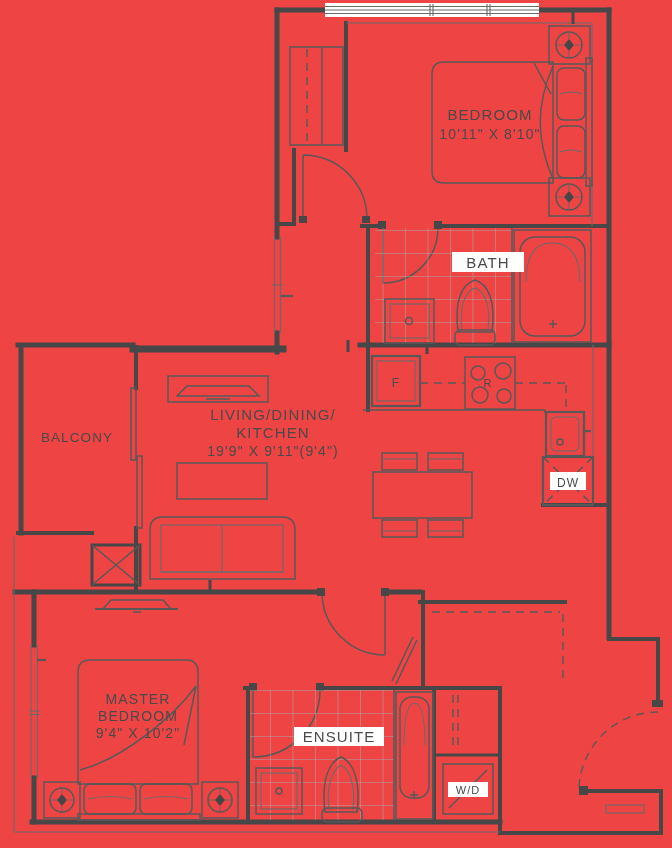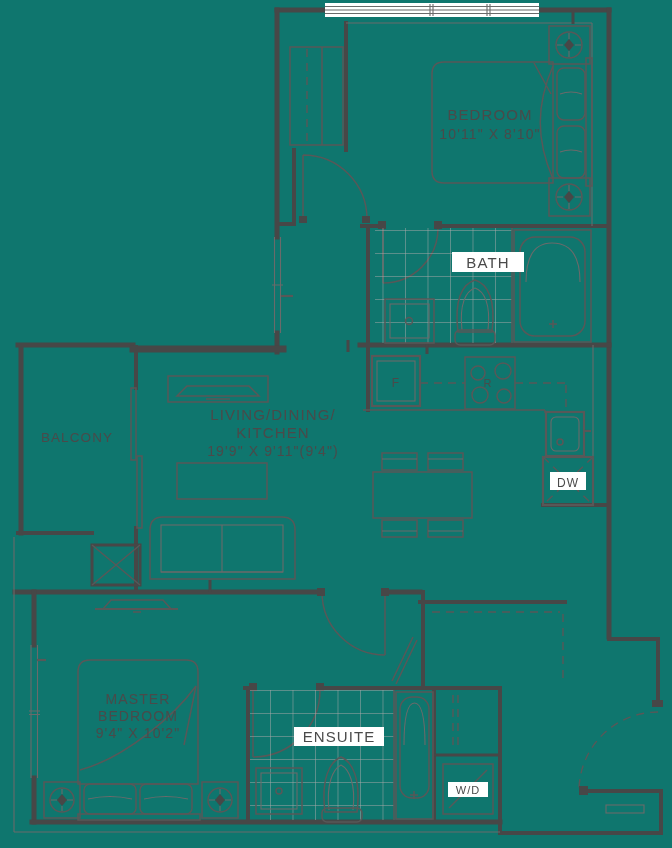--- a/index.html
+++ b/index.html
@@ -1,16 +1,16 @@
 <!DOCTYPE html>
 <html><head>
 <meta charset="utf-8">
 <style>
   html,body{margin:0;padding:0;background:#ffffff;}
-  #plan-wrap{position:relative;width:672px;height:848px;background:#0f766e;overflow:hidden;}
+  #plan-wrap{position:relative;width:672px;height:848px;background:#ef4444;overflow:hidden;}
   svg{display:block;}
   .w5{stroke:#474747;stroke-width:5;fill:none;stroke-linecap:square;}
   .w6{stroke:#474747;stroke-width:7;fill:none;stroke-linecap:square;}
   .w4{stroke:#474747;stroke-width:4;fill:none;stroke-linecap:square;}
   .w3{stroke:#474747;stroke-width:3;fill:none;stroke-linecap:square;}
   .f{stroke:#585858;stroke-width:1.5;fill:none;}
   .f2{stroke:#585858;stroke-width:2.2;fill:none;}
   .thin{stroke:#6a6a6a;stroke-width:1.1;fill:none;}
   .dash{stroke:#585858;stroke-width:1.4;fill:none;stroke-dasharray:8 6;}
   .jamb{fill:#474747;stroke:none;}

